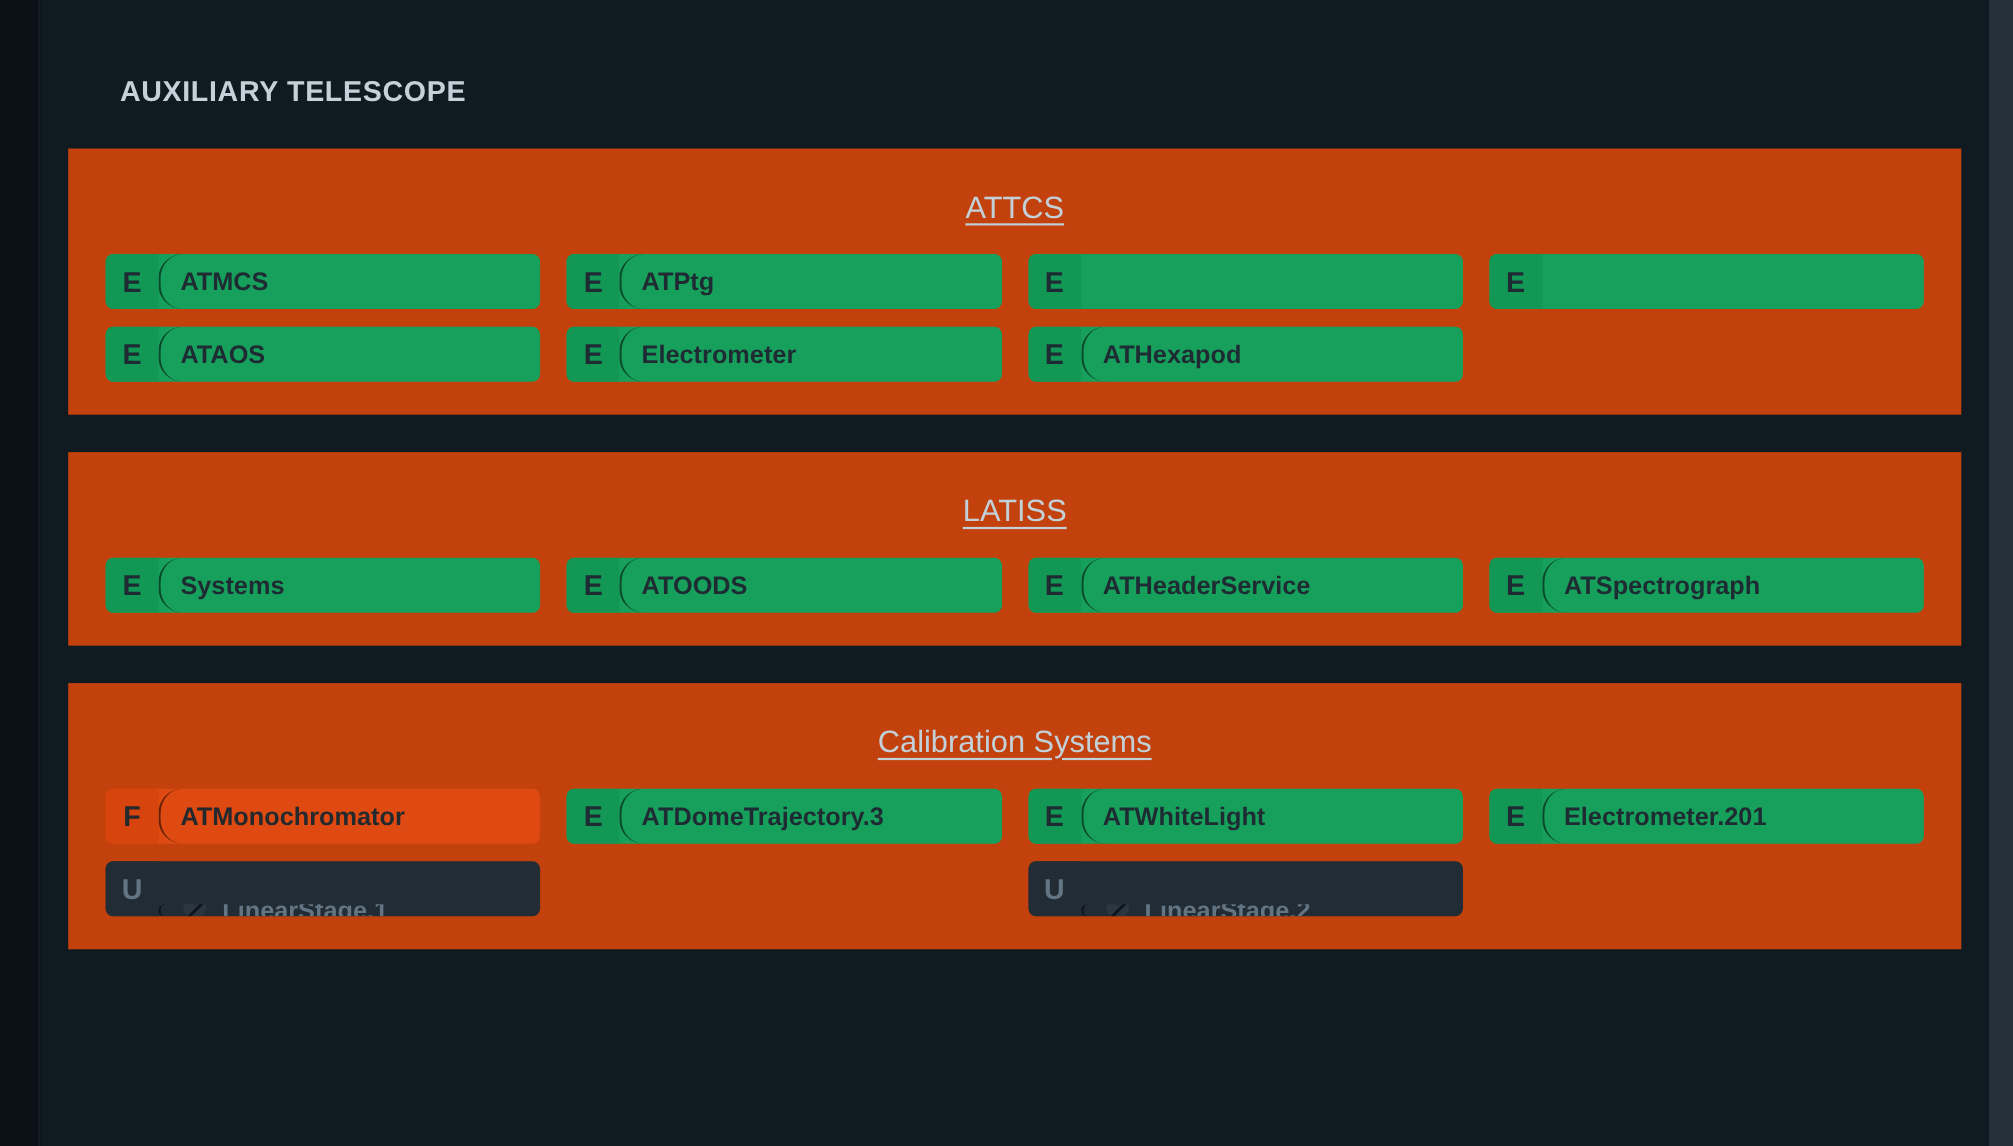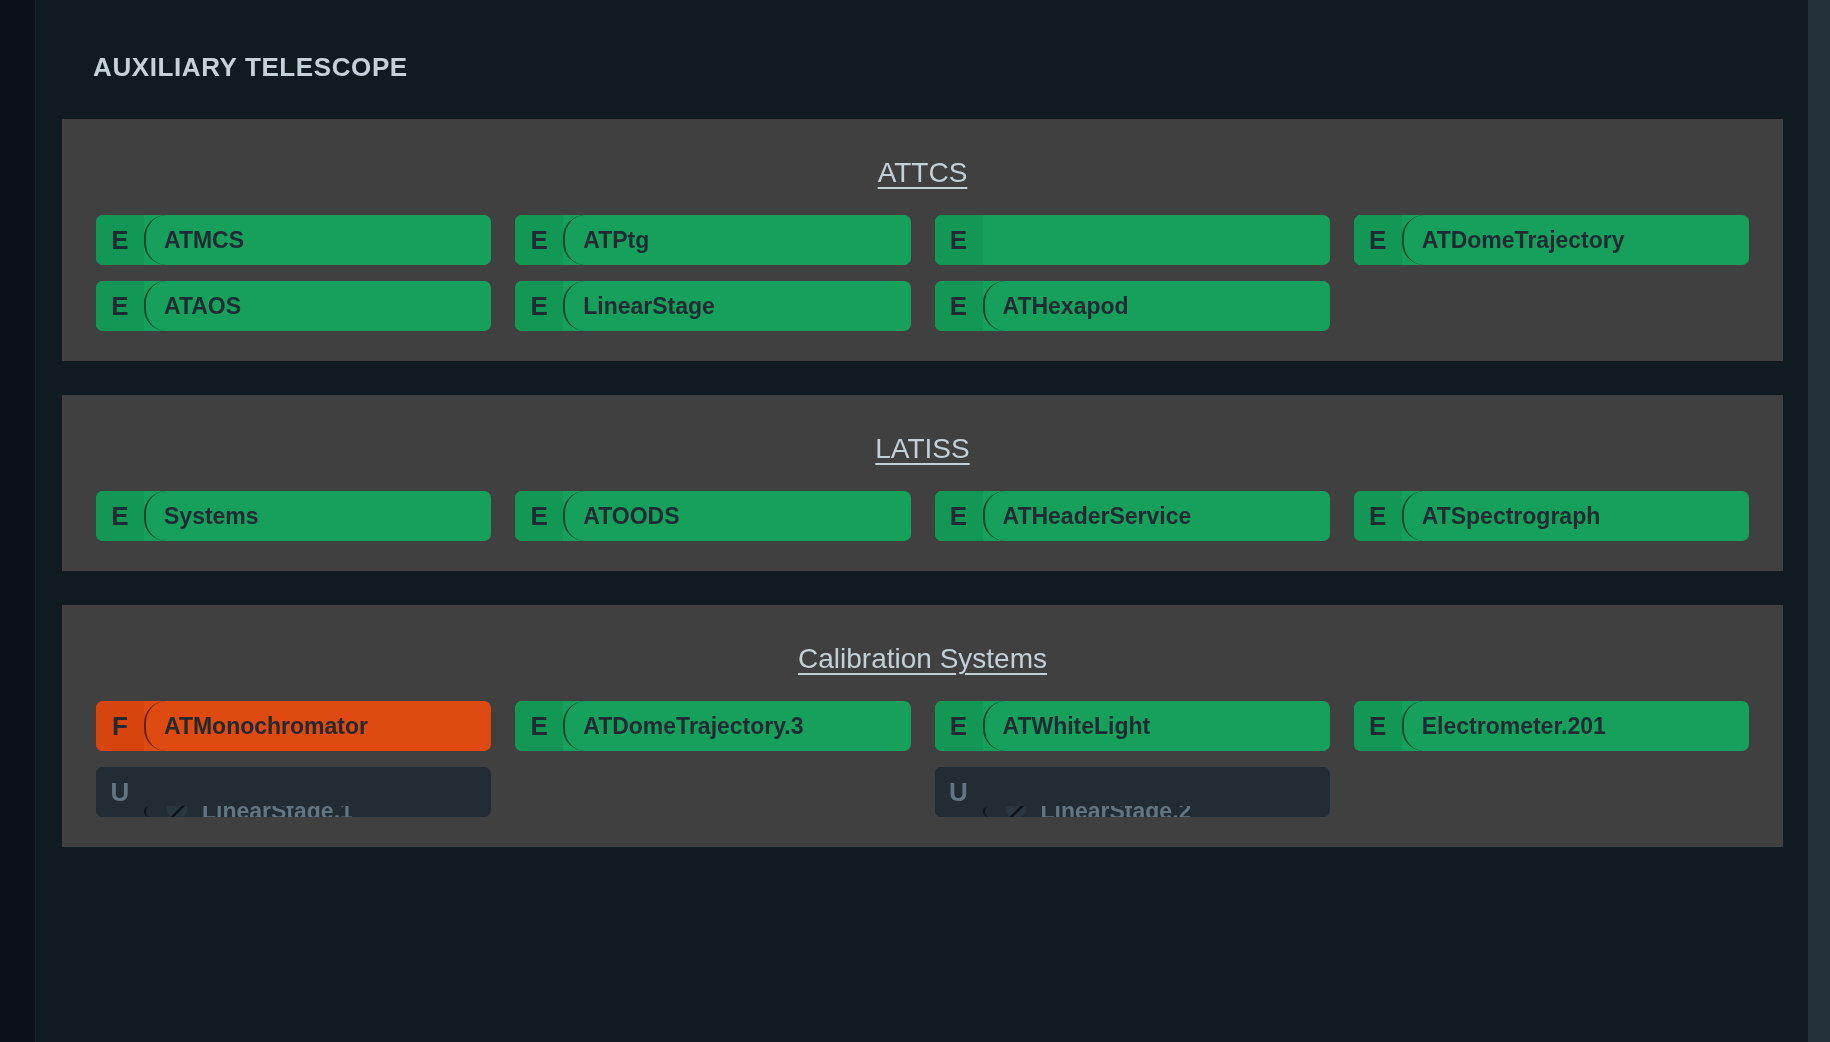--- a/index.html
+++ b/index.html
@@ -36,28 +36,28 @@
     right: 22px; bottom: 0;
     background: #101a21;
     overflow: hidden;
   }
   .page-title {
     color: #c5d1d8;
     font-size: 26px;
     font-weight: bold;
     letter-spacing: 0.6px;
     padding: 52px 0 0 56px;
-    margin: 0;
+    margin: 16px;
     user-select: none;
   }
   .sections {
     padding: 0 0 0 0;
   }
   .section {
-    background: #404040;
+    background: #c2410c;
     margin: 34px 25px 0 25px;
     padding: 26px 0 30px 0;
     position: relative;
   }
   .section:first-child { margin-top: 36px; }
   .section-title {
     text-align: center;
     color: #c3d0d8;
     font-size: 28px;
     font-weight: normal;
@@ -167,40 +167,37 @@
             </div>
           </div>
           <div class="slot">
             <div class="csc state-enabled">
               <div class="badge">E</div>
             </div>
           </div>
           <div class="slot">
             <div class="csc state-enabled">
               <div class="badge">E</div>
-              <div class="body">
-                <span>ATDomeTrajectory</span>
-              </div>
             </div>
           </div>
         </div>
         <div class="row offset-row">
           <div class="slot">
             <div class="csc state-enabled">
               <div class="badge">E</div>
               <div class="body">
                 <span>ATAOS</span>
               </div>
             </div>
           </div>
           <div class="slot">
             <div class="csc state-enabled">
               <div class="badge">E</div>
               <div class="body">
-                <span>LinearStage</span>
+                <span>Electrometer</span>
               </div>
             </div>
           </div>
           <div class="slot">
             <div class="csc state-enabled">
               <div class="badge">E</div>
               <div class="body">
                 <span>ATHexapod</span>
               </div>
             </div>

